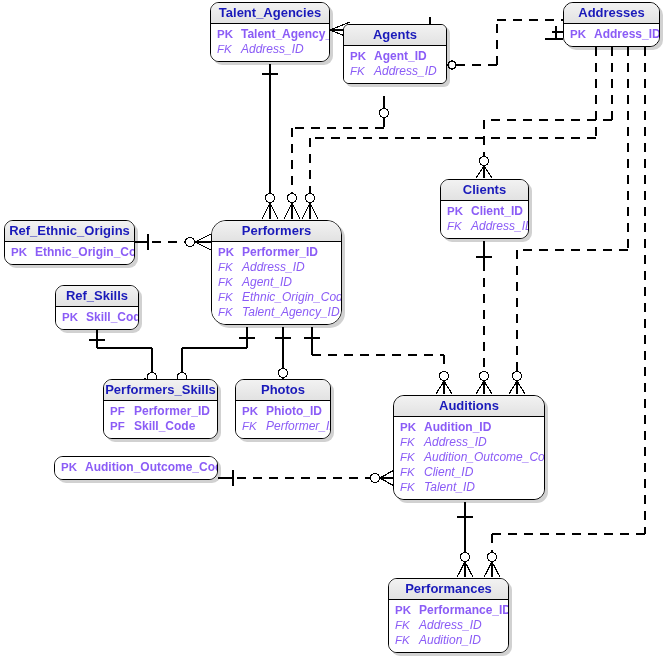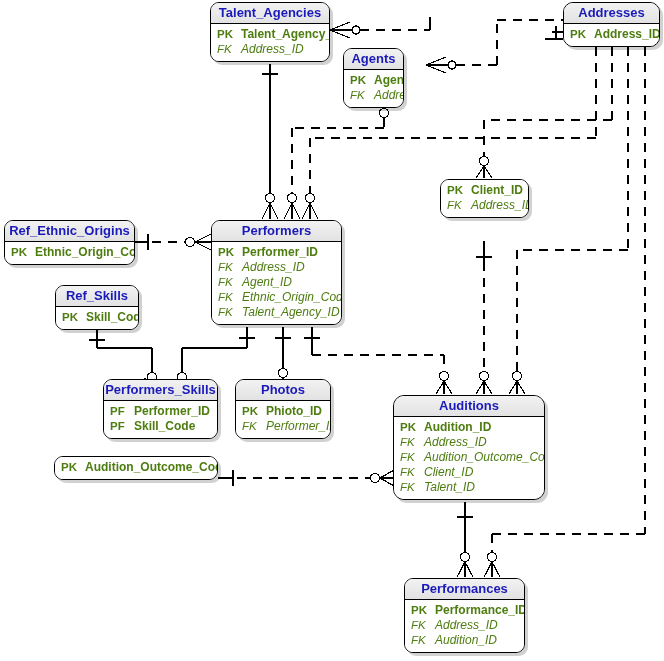--- a/index.html
+++ b/index.html
@@ -49,21 +49,21 @@
     padding: 3px 6px 4px 6px;
     background: #ffffff;
   }
   .attr {
     display: flex;
     align-items: flex-start;
     white-space: nowrap;
     line-height: 15px;
     height: 15px;
     font-size: 12px;
-    color: #4d7c0f;
+    color: #8b5cf6;
   }
   .attr .key {
     display: inline-block;
     width: 24px;
     flex: 0 0 24px;
     font-size: 11.5px;
   }
   .attr.pk .key { font-weight: bold; font-style: normal; }
   .attr.pk .name { font-weight: bold; font-style: normal; }
   .attr.pf .key { font-weight: bold; font-style: normal; }
@@ -257,21 +257,21 @@
         <span class="key">PK</span>
         <span class="name">Talent_Agency_ID</span>
       </div>
       <div class="attr fk">
         <span class="key">FK</span>
         <span class="name">Address_ID</span>
       </div>
     </div>
   </div>
 
-  <div class="entity" style="left:343px; top:48px; width:61px;">
+  <div class="entity" style="left:343px; top:24px; width:104px;border-radius:6px;">
     <div class="entity-header">Agents</div>
     <div class="entity-body">
       <div class="attr pk">
         <span class="key">PK</span>
         <span class="name">Agent_ID</span>
       </div>
       <div class="attr fk">
         <span class="key">FK</span>
         <span class="name">Address_ID</span>
       </div>
@@ -282,20 +282,21 @@
     <div class="entity-header">Addresses</div>
     <div class="entity-body">
       <div class="attr pk">
         <span class="key">PK</span>
         <span class="name">Address_ID</span>
       </div>
     </div>
   </div>
 
   <div class="entity" style="left:440px; top:179px; width:89px;">
+    <div class="entity-header">Clients</div>
     <div class="entity-body">
       <div class="attr pk">
         <span class="key">PK</span>
         <span class="name">Client_ID</span>
       </div>
       <div class="attr fk">
         <span class="key">FK</span>
         <span class="name">Address_ID</span>
       </div>
     </div>
@@ -304,21 +305,21 @@
   <div class="entity" style="left:4px; top:220px; width:131px;">
     <div class="entity-header">Ref_Ethnic_Origins</div>
     <div class="entity-body">
       <div class="attr pk">
         <span class="key">PK</span>
         <span class="name">Ethnic_Origin_Code</span>
       </div>
     </div>
   </div>
 
-  <div class="entity" style="left:211px; top:220px; width:131px;">
+  <div class="entity" style="left:211px; top:220px; width:131px;border-radius:15px;">
     <div class="entity-header">Performers</div>
     <div class="entity-body">
       <div class="attr pk">
         <span class="key">PK</span>
         <span class="name">Performer_ID</span>
       </div>
       <div class="attr fk">
         <span class="key">FK</span>
         <span class="name">Address_ID</span>
       </div>
@@ -403,21 +404,21 @@
 
   <div class="entity" style="left:54px; top:456px; width:164px;">
     <div class="entity-body">
       <div class="attr pk">
         <span class="key">PK</span>
         <span class="name">Audition_Outcome_Code</span>
       </div>
     </div>
   </div>
 
-  <div class="entity" style="left:404px; top:578px; width:121px;">
+  <div class="entity" style="left:388px; top:578px; width:121px;">
     <div class="entity-header">Performances</div>
     <div class="entity-body">
       <div class="attr pk">
         <span class="key">PK</span>
         <span class="name">Performance_ID</span>
       </div>
       <div class="attr fk">
         <span class="key">FK</span>
         <span class="name">Address_ID</span>
       </div>

